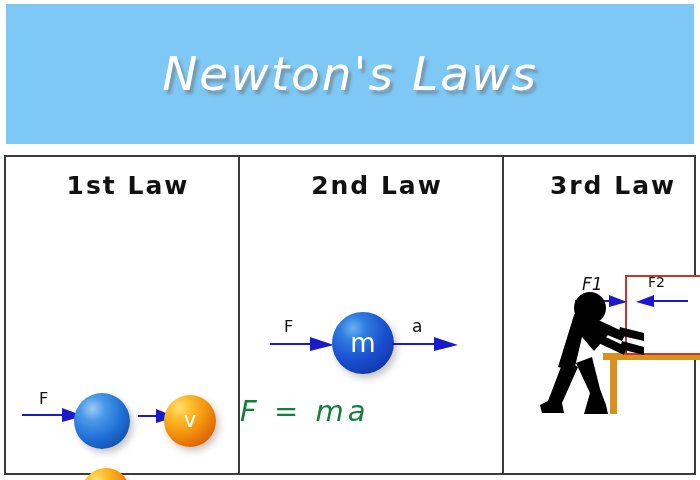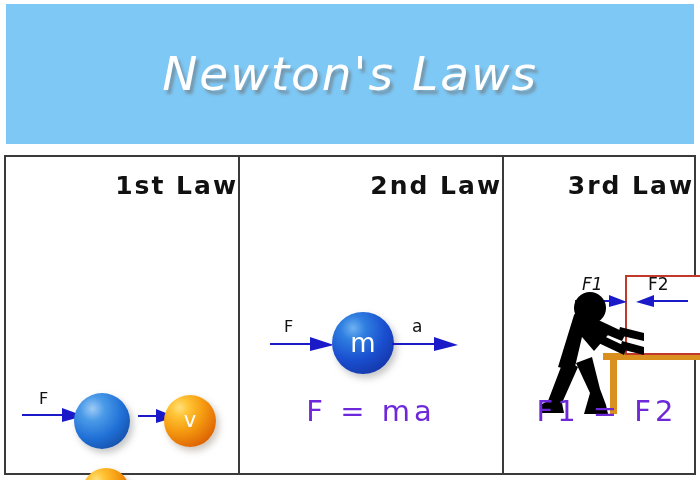--- a/index.html
+++ b/index.html
@@ -65,21 +65,21 @@
   }
   .panel.p1 { width: 234px; border-right: 2px solid #3a3a3a; }
   .panel.p2 { width: 264px; border-right: 2px solid #3a3a3a; }
   .panel.p3 { flex: 1; margin-left: 16px; }
 
   .panel-title {
     position: absolute;
     top: 14px;
     left: 12px;
     right: 0;
-    text-align: right;
+    text-align: center;
     font-family: "DejaVu Sans", sans-serif;
     font-size: 25px;
     font-weight: bold;
     letter-spacing: 2px;
     color: #111111;
   }
 
   
   .sphere {
     position: absolute;
@@ -123,26 +123,27 @@
   
   .plain {
     position: absolute;
     font-family: "DejaVu Sans", sans-serif;
     color: #141414;
     white-space: nowrap;
   }
   .equation {
     position: absolute;
     left: 0; right: 0;
-    text-align: center;
+    text-align: left;
     font-family: "DejaVu Sans", sans-serif;
     font-size: 29px;
     font-weight: 400;
     letter-spacing: 4px;
-    color: #6d28d9;
+    color: #15803d;
+    font-style: italic;
   }
 
   
   #table-top {
     position: absolute;
     background: #d9901f;
   }
   .table-leg {
     position: absolute;
     background: #d9901f;
@@ -240,37 +241,36 @@
         </svg>
       </div>
       <div class="arrow-label" style="left:62px; top:117px; font-size:17px;font-style:italic;">F1</div>
 
       <div class="arrow" style="left:112px; top:136px; width:56px;">
         <svg width="56" height="14" viewBox="0 0 56 14">
           <line x1="18" y1="8" x2="56" y2="8" stroke="#1a1ac8" stroke-width="2"></line>
           <polygon points="22,2 4,9 22,14" fill="#1a1ac8"></polygon>
         </svg>
       </div>
-      <div class="arrow-label" style="left:128px; top:117px; font-size:17px;">F2</div>
+      <div class="arrow-label" style="left:128px; top:117px; font-size:14px;">F2</div>
 
       <div id="stickman" style="left:18px; top:118px;">
         <svg width="110" height="140" viewBox="0 0 110 140">
 
           <circle cx="52" cy="33" r="16" fill="#000000"></circle>
 
           <path d="M20,92 L36,40 Q44,28 56,38 L70,60 L56,76 L44,62 L36,96 Z" fill="#000000"></path>
 
           <path d="M50,52 L84,66 L88,58 L54,42 Z" fill="#000000"></path>
           <path d="M80,60 L106,66 L106,58 L82,52 Z" fill="#000000"></path>
           <path d="M52,64 L86,80 L89,72 L55,56 Z" fill="#000000"></path>
           <path d="M82,74 L106,80 L106,72 L84,66 Z" fill="#000000"></path>
 
           <path d="M26,84 L10,126 L2,130 L4,138 L26,138 L24,128 L40,92 Z" fill="#000000"></path>
 
           <path d="M38,88 L52,118 L48,132 L46,139 L70,139 L68,130 L62,114 L54,82 Z" fill="#000000"></path>
         </svg>
       </div>
 
-      <div class="equation" style="top:237px;">F1 = F2</div>
     </div>
 
   </div>
 </div>
 
 </body></html>

